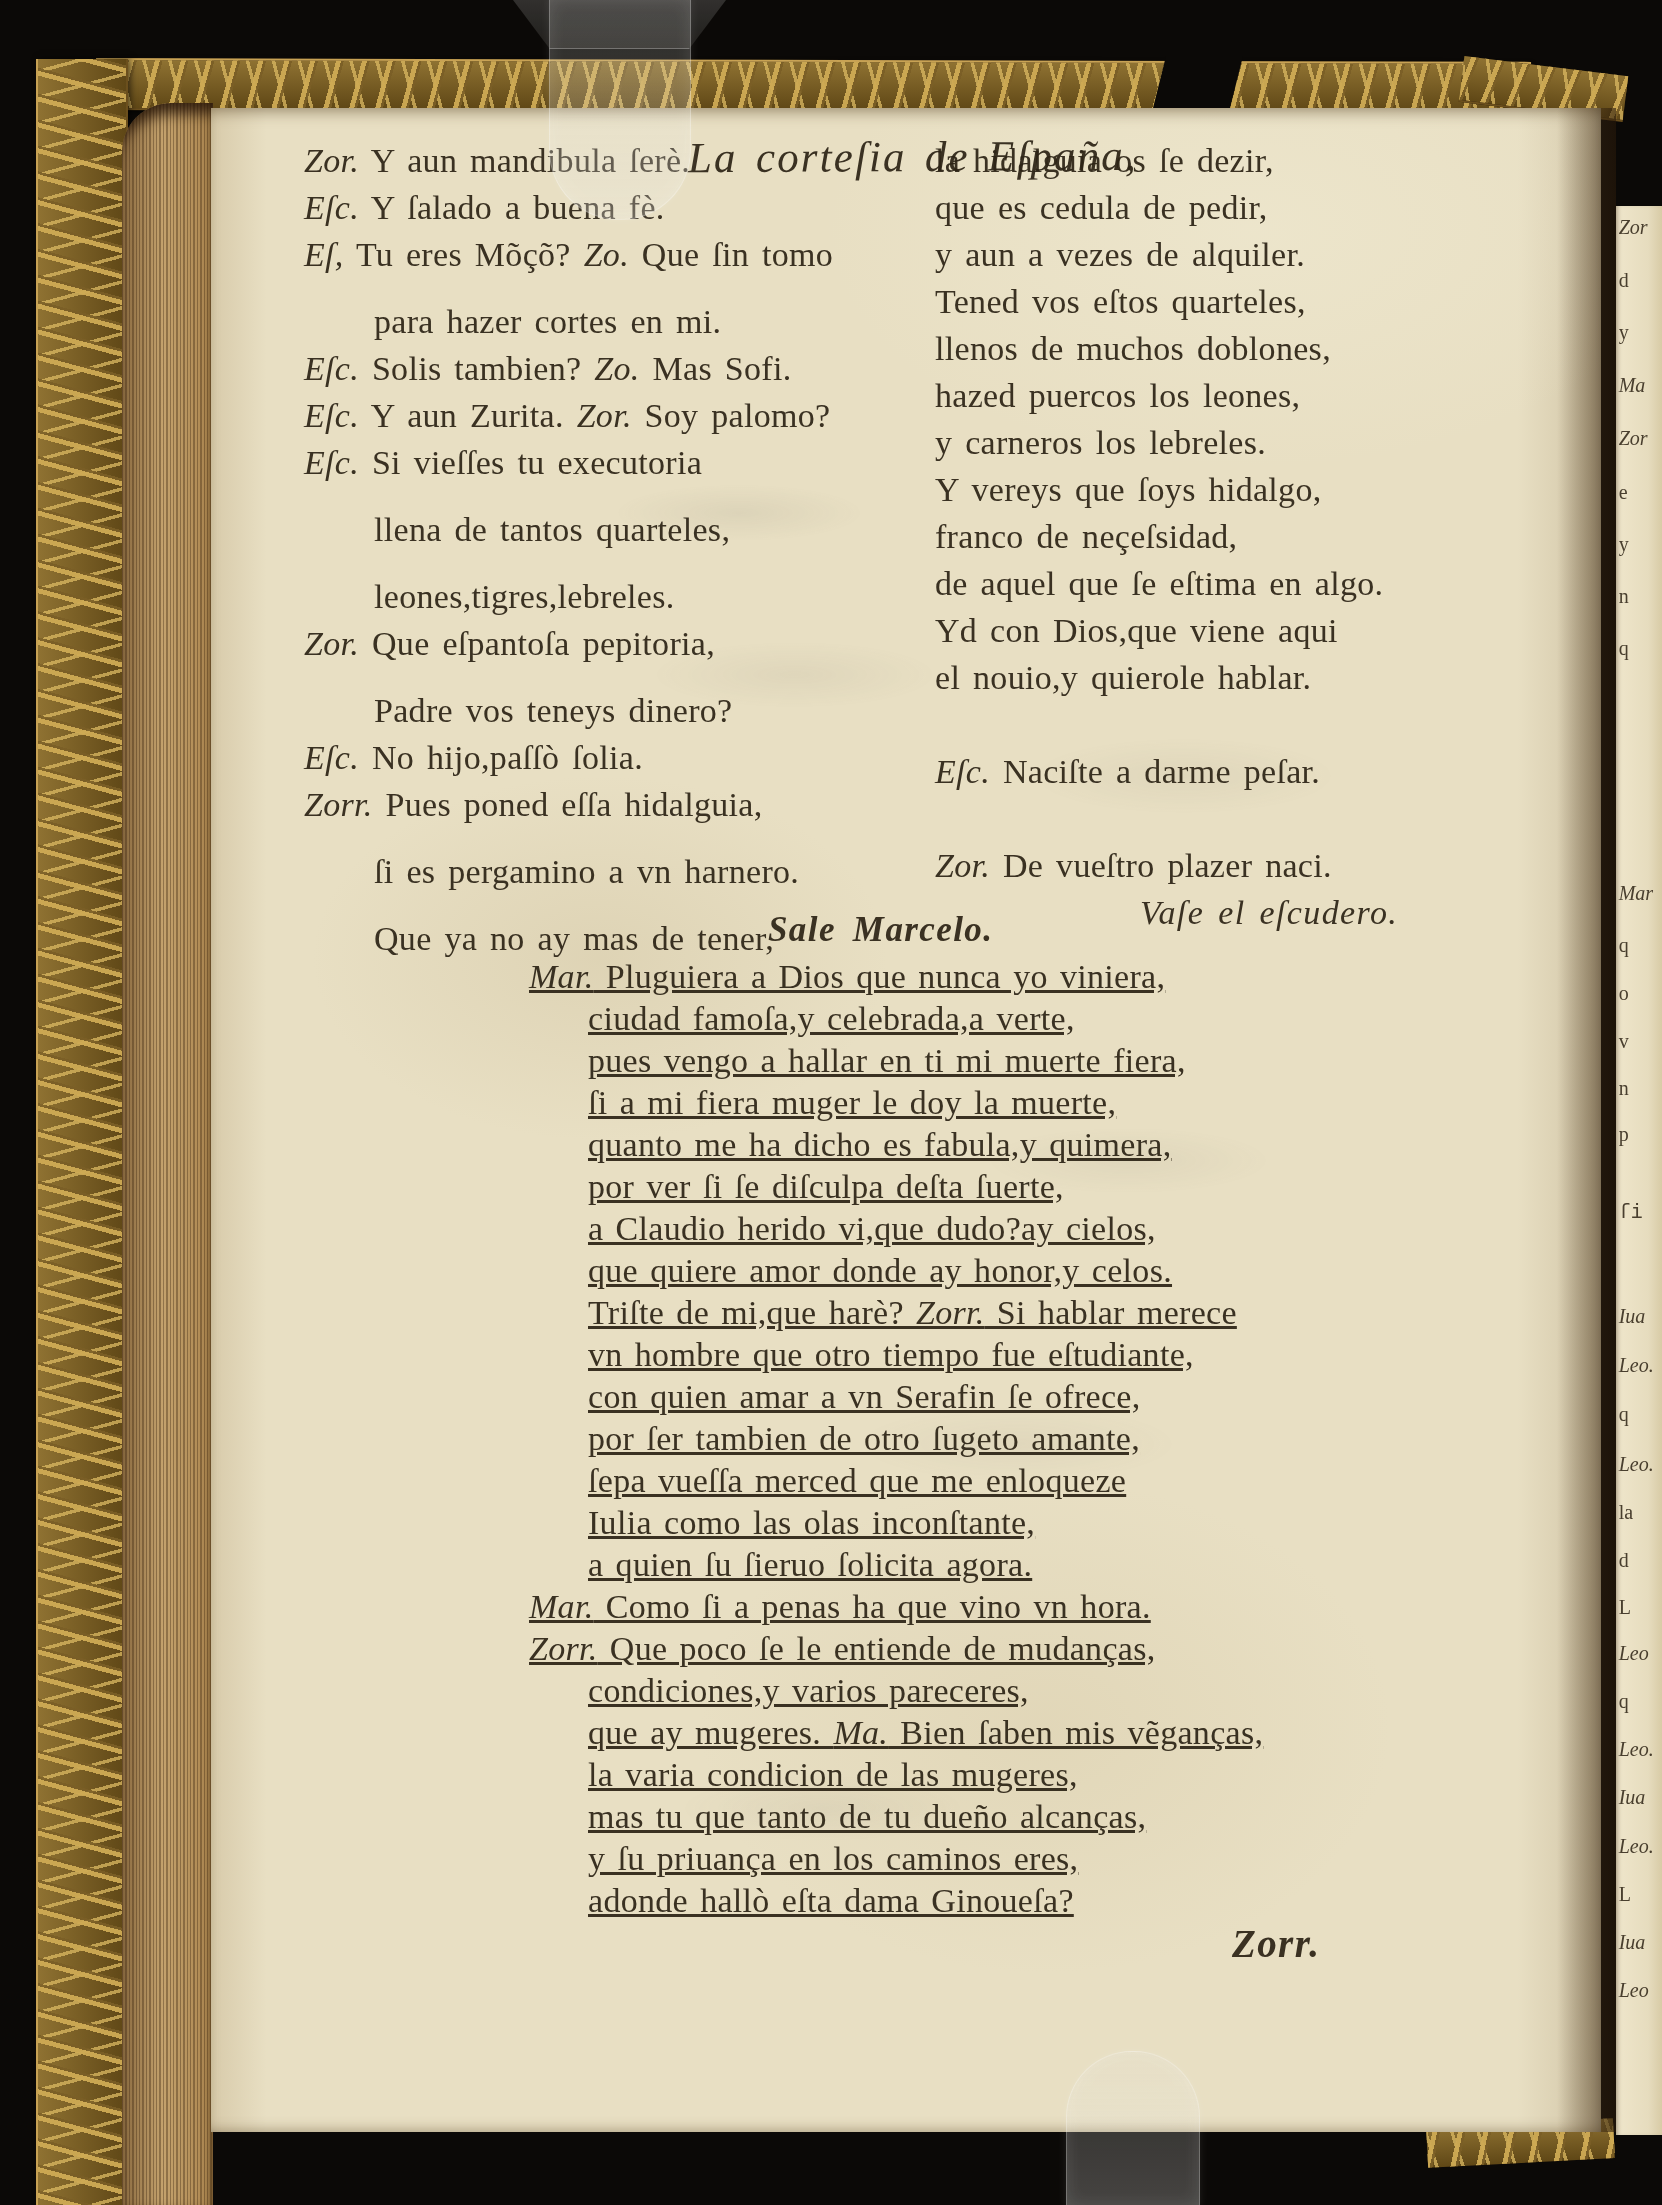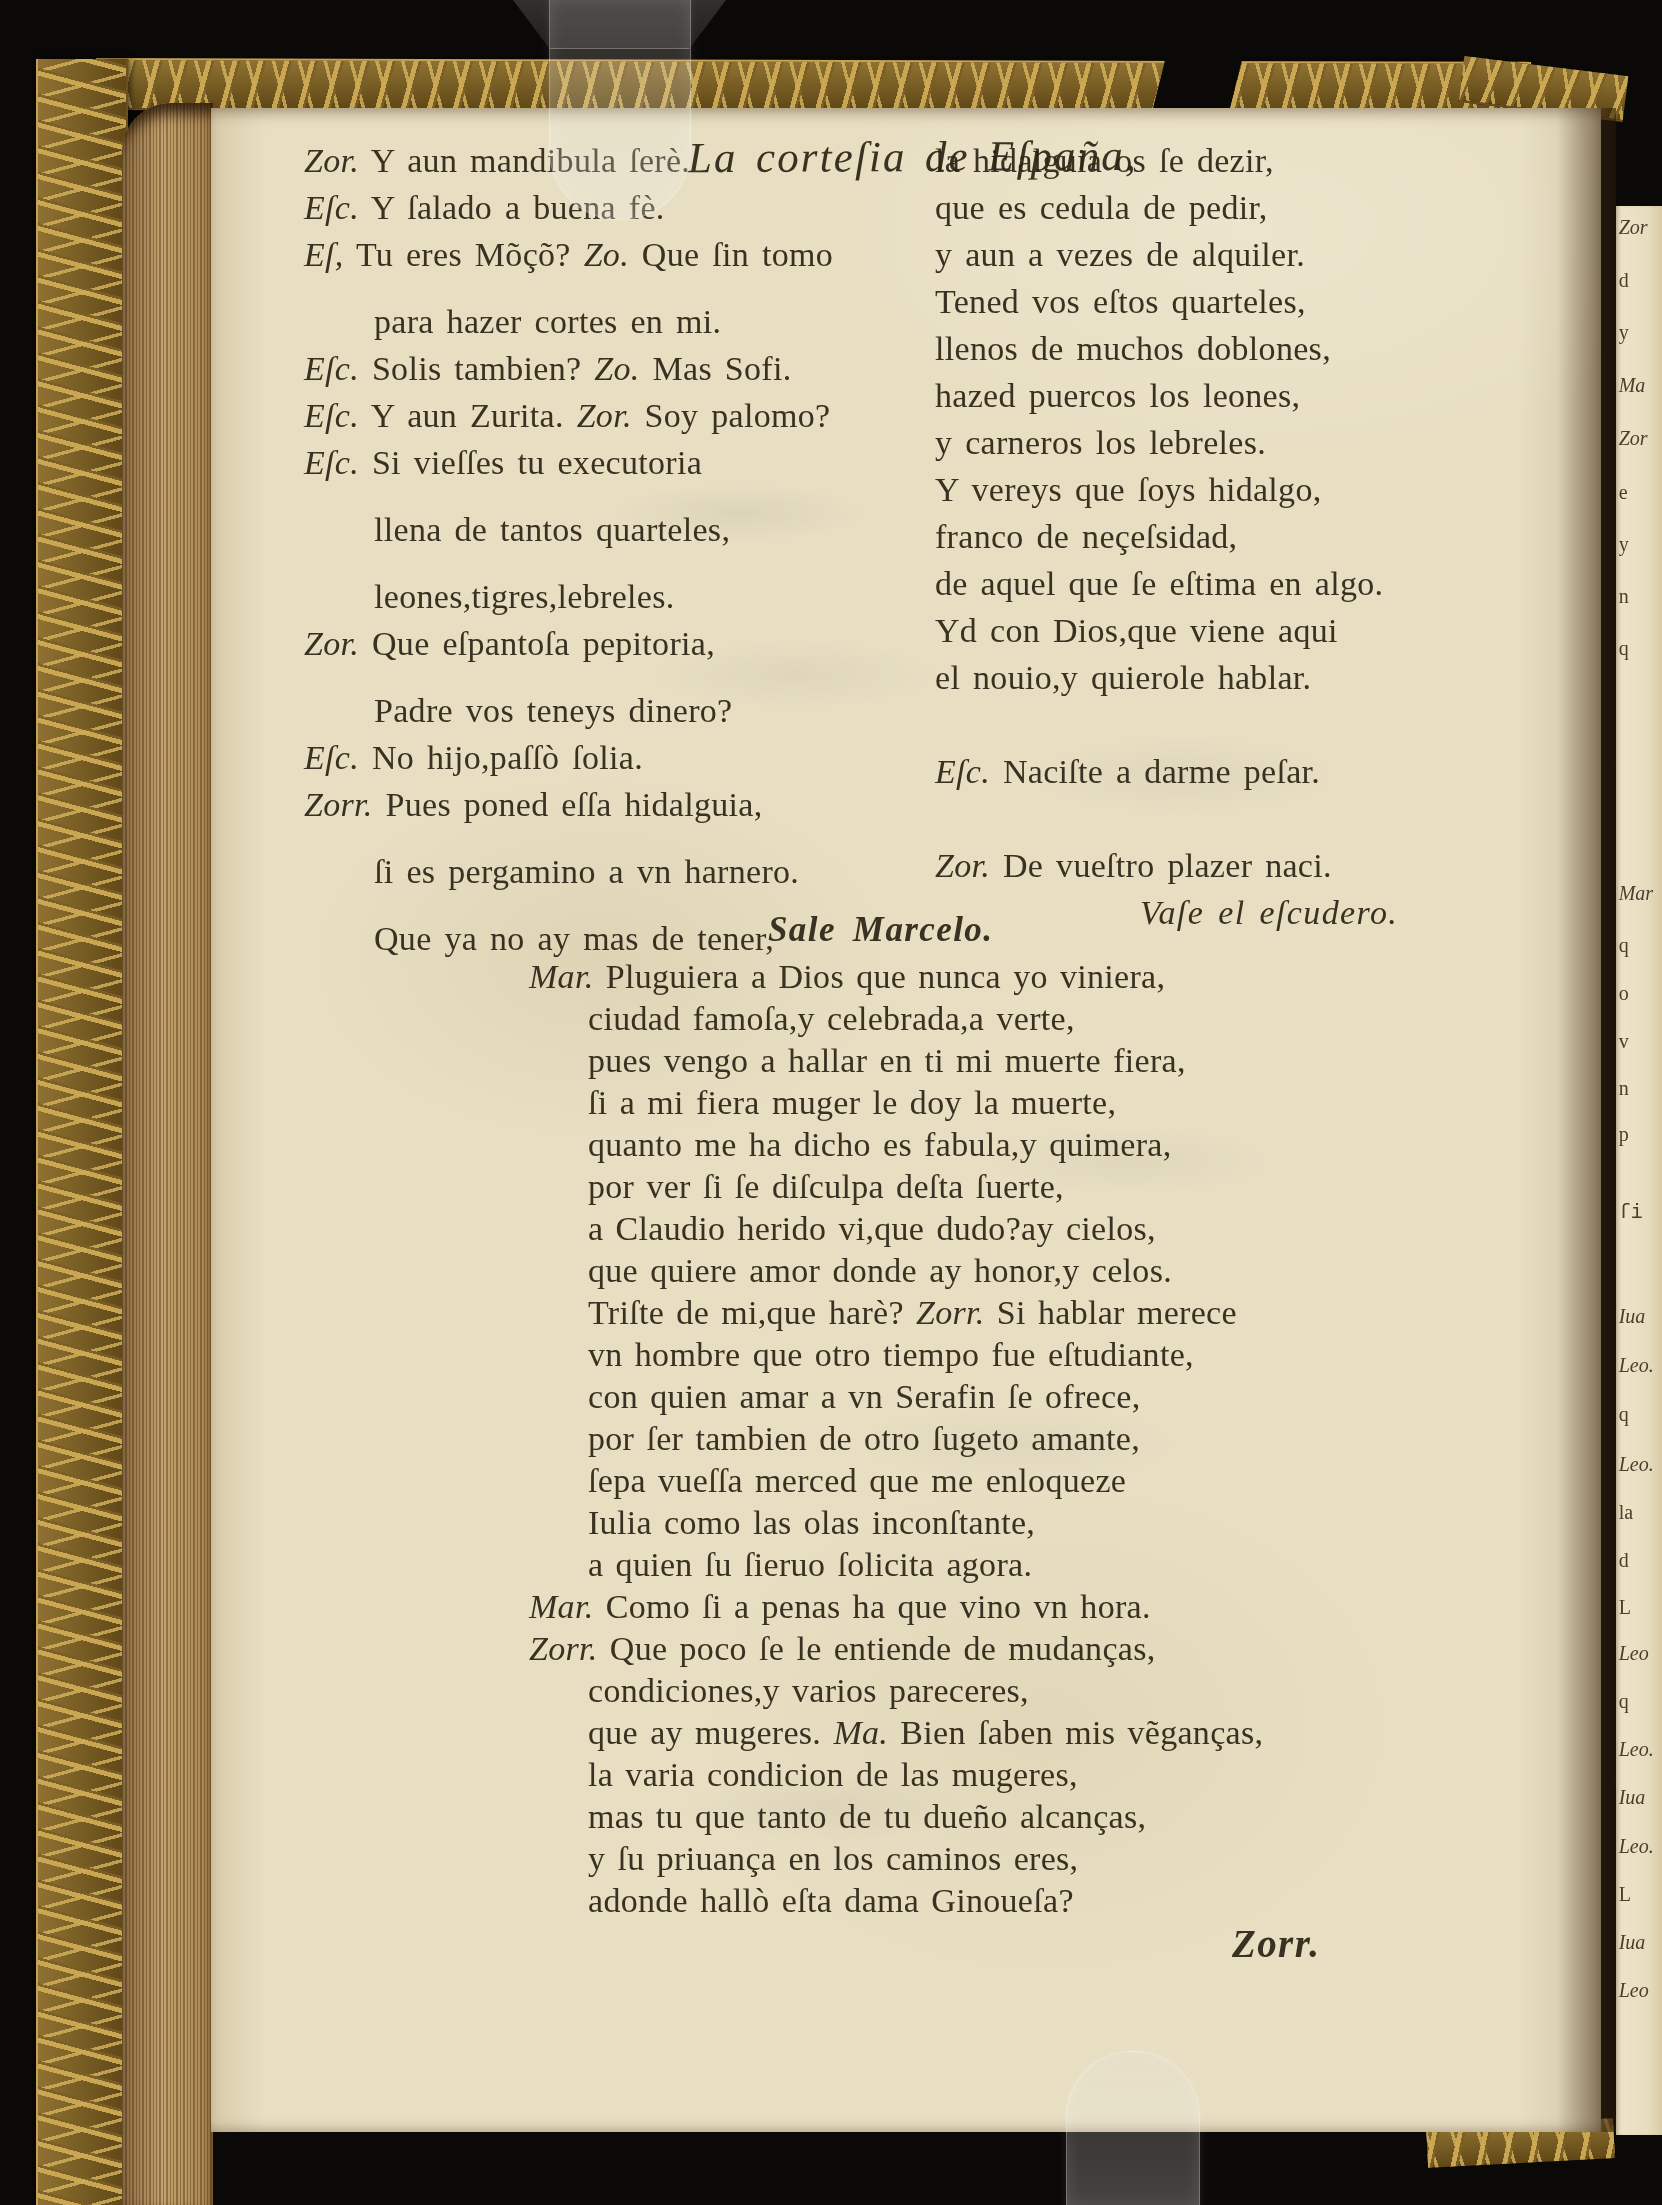--- a/index.html
+++ b/index.html
@@ -71,21 +71,21 @@
   .col{position:absolute;font-size:34px;line-height:47px;word-spacing:4.1px;letter-spacing:0.3px;}
   #col-left{left:304px;top:137px;width:639px;}
   #col-right{left:935px;top:137px;width:652px;}
   #col-right .line{}
   #col-right .line.sp{margin-left:0;margin-top:47px;}
   #col-left .line.ind{margin-left:70px;margin-top:20px;}
   #col-right .line.exit{margin-left:205px;font-style:italic;letter-spacing:1.4px;}
   #stage-direction{position:absolute;left:768px;top:910px;font-size:35px;font-style:italic;
     font-weight:bold;letter-spacing:1.4px;word-spacing:6.9px;}
   #main-block{position:absolute;left:529px;top:956px;width:975px;
-    font-size:34px;line-height:42px;word-spacing:3.4px;letter-spacing:0.3px;}
+    font-size:34px;line-height:42px;word-spacing:3.4px;letter-spacing:0.3px;text-decoration:underline;}
   #main-block .line{margin-left:59px;}
   #main-block .line.sp{margin-left:0;}
   #catchword{position:absolute;left:1232px;top:1921px;font-size:39px;font-style:italic;
     font-weight:bold;letter-spacing:1.4px;}
   .frag{position:absolute;left:2.7px;font-size:20px;color:rgba(50,40,25,.88);}
   
   .strap{position:absolute;background:linear-gradient(180deg, rgba(225,225,220,.16), rgba(240,240,235,.26));
     border:1.4px solid rgba(255,255,255,.28);box-shadow:0 0 9.6px rgba(255,255,255,.10), inset 0 0 16.5px rgba(255,255,255,.12);}
   #strap-top{left:549px;top:-2.7px;width:140px;height:221px;border-radius:0 0 70px 70px;}
   #strap-top-flare{position:absolute;left:511px;top:-2.7px;width:217px;height:51px;

